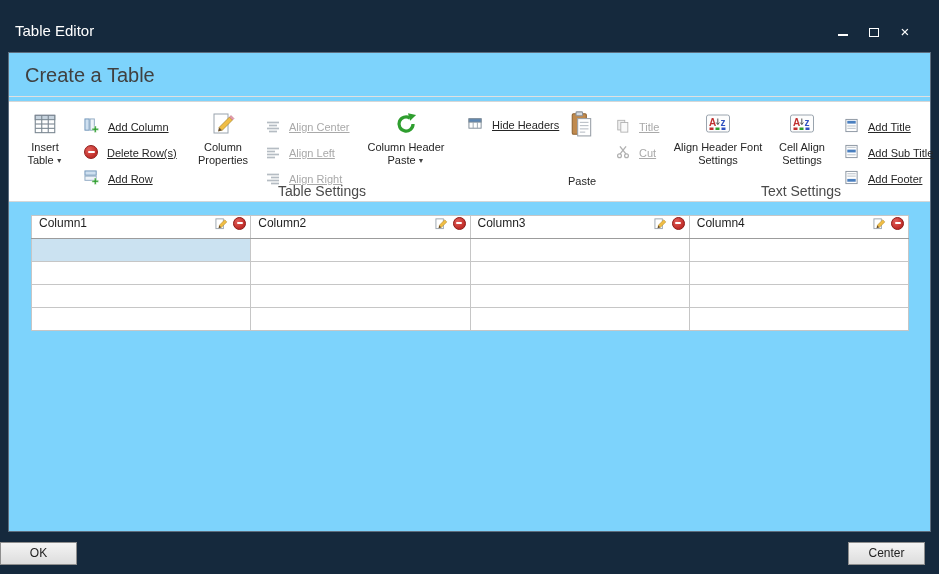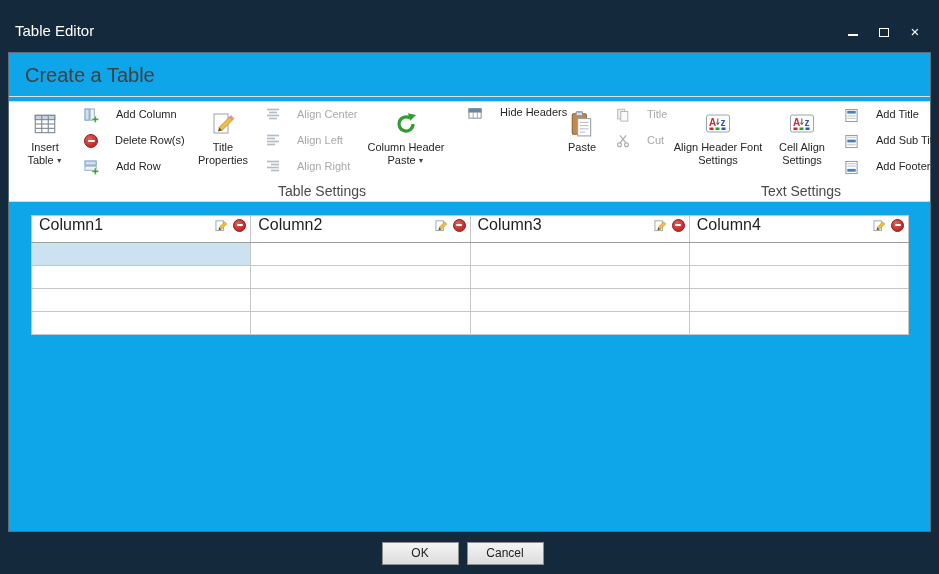--- a/index.html
+++ b/index.html
@@ -4,31 +4,31 @@
 <style>
   * { box-sizing: border-box; margin: 0; padding: 0; }
   html,body { width: 939px; height: 574px; }
   body {
     font-family: "Liberation Sans", sans-serif;
     background: #15293D;
     position: relative;
     overflow: hidden;
   }
   
-  .titlebar { position: absolute; top: 0; left: 0; right: 0; height: 52px; }
+  .titlebar { position: absolute; top: 0; left: 0; right: 10px; height: 52px; }
   .titlebar .title { position: absolute; left: 15px; top: 22px; color: #fff; font-size: 15px; }
   .win-controls { position: absolute; right: 18px; top: 26px; display: flex; gap: 19px; align-items: center; }
   .wc { width: 12px; height: 12px; display: inline-flex; align-items: center; justify-content: center; cursor: pointer; }
   .min-glyph { width: 10px; height: 2px; background: #fff; display: inline-block; margin-top: 6px; }
   .max-glyph { width: 10px; height: 9px; border: 1.5px solid #fff; display: inline-block; }
   .close-glyph { color: #fff; font-size: 15px; line-height: 12px; }
   
   .panel {
     position: absolute; left: 8px; right: 8px; top: 52px; bottom: 42px;
-    background: #0ea5e9; border: 1px solid #5d6d7e;
+    background: #7dd3fc; border: 1px solid #5d6d7e;
   }
   .heading-row { padding: 11px 16px 9px 16px; border-bottom: 1px solid #e0e0e0; }
   .heading-row h1 { font-size: 20px; font-weight: 400; color: #404040; }
   
   .ribbon {
     margin-top: 4px; height: 101px;
     border-top: 1px solid #d7d7d7; border-bottom: 1px solid #d7d7d7;
     display: flex; align-items: stretch; padding: 2px 6px 0 8px;
     position: relative; background: #fff;
   }
@@ -37,52 +37,52 @@
   .vsep { width: 1px; background: #dcdcdc; margin: 4px 2px; }
   .btn-big {
     display: flex; flex-direction: column; align-items: center;
     padding-top: 4px; cursor: pointer; text-align: center;
   }
   .btn-big .bicon { height: 28px; display: flex; align-items: center; justify-content: center; margin-bottom: 3px; }
   .btn-big .lbl { font-size: 11px; line-height: 13px; color: #262626; }
   .caret { font-size: 7px; color: #444; margin-left: 2px; vertical-align: 1px; }
   .stack { display: flex; flex-direction: column; justify-content: flex-start; gap: 1px; padding-top: 2px; }
   .btn-small {
-    display: flex; align-items: flex-start; gap: 17px; height: 25px;
-    font-size: 11px; color: #262626; cursor: pointer; white-space: nowrap; padding: 0 3px;
+    display: flex; align-items: flex-end; gap: 9px; height: 25px;
+    font-size: 11px; color: #262626; cursor: pointer; white-space: nowrap; padding: 0 3px; text-decoration: underline;
   }
   .btn-small.disabled, .btn-big.disabled .lbl { color: #a9a9a9; }
   .w-insert { width: 48px; } .w-import { width: 46px; }
   .w-colprops { width: 64px; } .w-angle { width: 94px; }
-  .w-paste { width: 46px; } .w-chfs { width: 90px; } .w-cfs { width: 62px; }
+  .w-paste { width: 46px; gap: 34px; } .w-chfs { width: 90px; } .w-cfs { width: 62px; }
   .stack-add { width: 98px; } .stack-align { width: 88px; }
   .stack-clip { width: 48px; } .stack-title { width: 88px; }
   
   .minus-circle {
     width: 14px; height: 14px; border-radius: 50%; flex: 0 0 auto;
     background: radial-gradient(circle at 35% 30%, #e2605a, #c02c28 70%);
     border: 1px solid #8e1d1a; position: relative; display: inline-block;
   }
   .minus-circle::after {
     content: ""; position: absolute; left: 2.5px; right: 2.5px; top: 5px; height: 2.4px;
     background: #fff; border-radius: 1px;
   }
   .minus-circle.sm { width: 13px; height: 13px; }
   .minus-circle.sm::after { top: 4.5px; }
   
   .table-wrap { margin: 13px 22px 0 22px; }
   table.grid { border-collapse: collapse; width: 878px; table-layout: fixed; background: #fff; }
   table.grid th, table.grid td { border: 1px solid #c6c6c6; height: 23px; }
-  table.grid thead th { border-bottom: 1px solid #9c9c9c; font-weight: 400; font-size: 16px; color: #1e1e1e; padding: 0 4px 8px 7px; }
+  table.grid thead th { border-bottom: 1px solid #9c9c9c; font-weight: 400; font-size: 12px; color: #1e1e1e; padding: 0 4px 8px 7px; }
   .th-inner { display: flex; align-items: center; justify-content: space-between; }
   .hdr-icons { display: flex; align-items: center; gap: 5px; }
   .hdr-icons .hic { cursor: pointer; display: inline-flex; }
   table.grid td.selected { background: #cbe2f1; }
   
-  .footerbar { position: absolute; left: 0; right: 0; bottom: 0; height: 42px; display: flex; justify-content: center; align-items: center; gap: 8px; padding-right: 14px; }
+  .footerbar { position: absolute; left: 0; right: 0; bottom: 0; height: 42px; display: flex; justify-content: space-between; align-items: center; gap: 8px; padding-right: 14px; }
   .btn {
     width: 77px; height: 23px; font-size: 12px; color: #222;
     background: linear-gradient(#f4f4f4, #dddddd); border: 1px solid #8e8e8e;
     font-family: "Liberation Sans", sans-serif; cursor: pointer;
   }
   svg { display: block; }
 </style>
 </head>
 <body>
 
@@ -162,21 +162,21 @@
       <div class="rgroup">
         <div class="btn-big w-colprops">
           <span class="bicon">
             <svg width="26" height="26" viewBox="0 0 26 26">
               <rect x="4" y="3" width="14" height="19" fill="#fff" stroke="#9aa4ae"></rect>
               <polygon points="9,16.5 19.5,6 22.5,9 12,19.5" fill="#f0bd45" stroke="#a8852c" stroke-width="0.7"></polygon>
               <polygon points="9,16.5 12,19.5 8,20.5" fill="#6b4e24"></polygon>
               <polygon points="19.5,6 22.5,9 24,7.5 21,4.5" fill="#e89bac" stroke="#b06a7a" stroke-width="0.5"></polygon>
             </svg>
           </span>
-          <span class="lbl">Title Properties</span>
+          <span class="lbl">Column Properties</span>
         </div>
         <div class="stack stack-align">
           <div class="btn-small disabled">
             <span>
               <svg width="14" height="12" viewBox="0 0 14 12" stroke="#b5bcc3" stroke-width="1.7">
                 <line x1="1" y1="1.5" x2="13" y2="1.5"></line>
                   <line x1="3" y1="4.5" x2="11" y2="4.5"></line>
                 <line x1="1" y1="7.5" x2="13" y2="7.5"></line>
                   <line x1="3" y1="10.5" x2="11" y2="10.5"></line>
               </svg>
@@ -435,15 +435,15 @@
               <td></td>
               <td></td>
             </tr>
           </tbody>
       </table>
     </div>
   </div>
 
   <div class="footerbar">
     <button class="btn">OK</button>
-    <button class="btn">Cancel</button>
+    <button class="btn">Center</button>
   </div>
 </div>
 
 </body></html>

